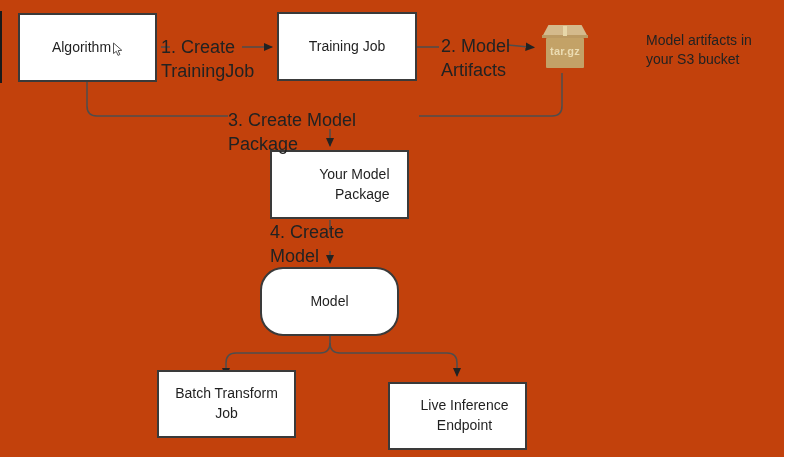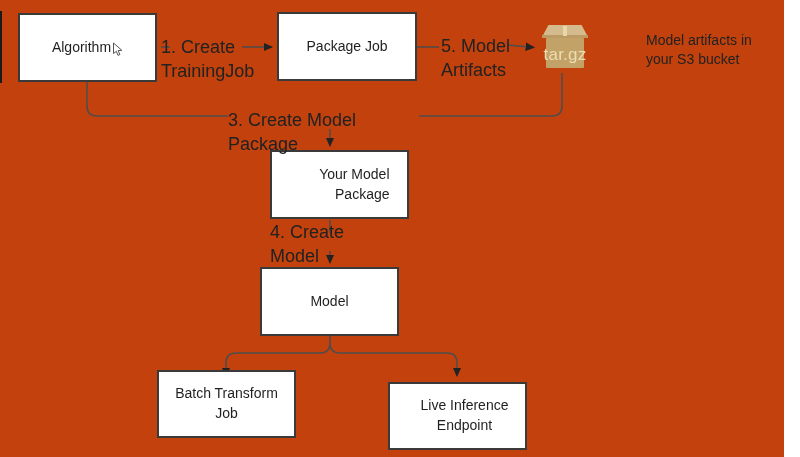--- a/index.html
+++ b/index.html
@@ -25,21 +25,21 @@
   .pkg{position:absolute;left:541px;top:25px;width:48px;height:47px;}
   .pkg-top{
     position:absolute;left:1px;top:0;width:46px;height:12px;background:#d4ba8c;
     clip-path:polygon(14% 0,86% 0,100% 100%,0 100%);
   }
   .pkg-top-edge{position:absolute;left:1px;top:10px;width:46px;height:3px;background:#bb9a63;}
   .pkg-tape{position:absolute;left:22px;top:1px;width:4px;height:10px;background:#e7d7a9;}
   .pkg-body{position:absolute;left:5px;top:13px;width:38px;height:30px;background:#c3a267;border-radius:1px;}
   .pkg-label{
     position:absolute;left:0;top:20px;width:100%;text-align:center;
-    font-size:17px;font-weight:normal;color:#ebdcb2;letter-spacing:.2px;
+    font-size:11px;font-weight:bold;color:#ebdcb2;letter-spacing:.2px;
   }
   .cursor-icon{display:inline-block;margin-left:1px;position:relative;top:2px;}
 </style>
 </head>
 <body>
 
 <div class="stage">
 
   <svg class="connectors" width="800" height="457" viewBox="0 0 800 457">
     <defs>
@@ -72,42 +72,42 @@
   <div class="edge-strip"></div>
 
   <div class="node" style="left:18px;top:13px;width:139px;height:69px;">
     <span class="lbl">Algorithm</span>
     <svg class="cursor-icon" width="11" height="15" viewBox="0 0 11 15">
       <path d="M1.5,1 L1.5,11.5 L4.3,9.3 L6,13.4 L7.9,12.5 L6.1,8.6 L9.8,8.3 Z" fill="#ffffff" stroke="#555" stroke-width="1"></path>
     </svg>
   </div>
 
   <div class="node" style="left:277px;top:12px;width:140px;height:69px;">
-    <span class="lbl">Package Job</span>
+    <span class="lbl">Training Job</span>
   </div>
 
   <div class="node" style="left:270px;top:150px;width:139px;height:69px;text-align:right;">
     <span class="lbl" style="width:100px;">Your Model Package</span>
   </div>
 
-  <div class="node" style="left:260px;top:267px;width:139px;height:69px;">
+  <div class="node" style="left:260px;top:267px;width:139px;height:69px;border-radius:23px;">
     <span class="lbl">Model</span>
   </div>
 
   <div class="node" style="left:157px;top:370px;width:139px;height:68px;">
     <span class="lbl" style="width:118px;">Batch Transform Job</span>
   </div>
 
   <div class="node" style="left:388px;top:382px;width:139px;height:68px;padding-left:14px;">
     <span class="lbl" style="width:110px;">Live Inference Endpoint</span>
   </div>
 
   <div class="edge-label" style="left:161px;top:35px;width:84px;">1. Create TrainingJob</div>
 
-  <div class="edge-label" style="left:441px;top:34px;width:70px;">5. Model Artifacts</div>
+  <div class="edge-label" style="left:441px;top:34px;width:70px;">2. Model Artifacts</div>
 
   <div class="edge-label" style="left:228px;top:108px;width:191px;">3. Create Model Package</div>
 
   <div class="edge-label" style="left:270px;top:220px;width:120px;">4. Create Model</div>
 
   <div class="pkg">
     <div class="pkg-body"></div>
     <div class="pkg-top"></div>
     <div class="pkg-top-edge"></div>
     <div class="pkg-tape"></div>

